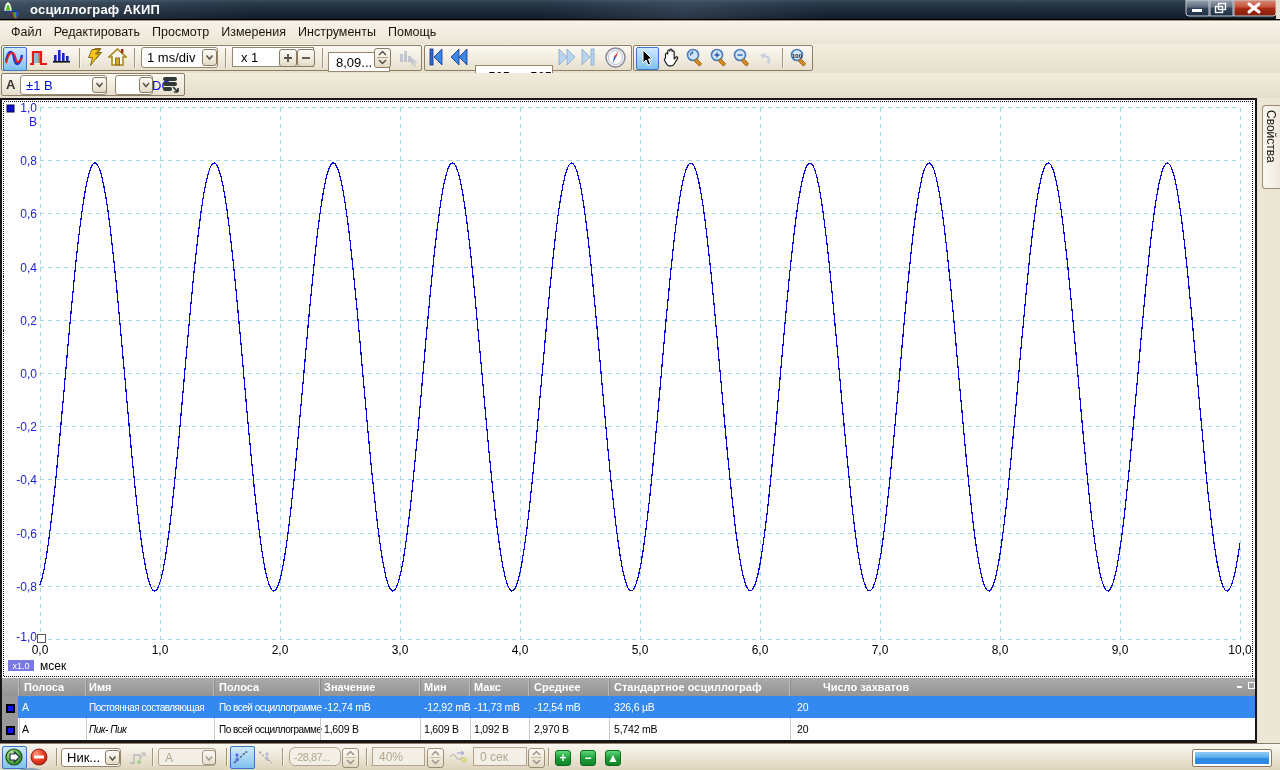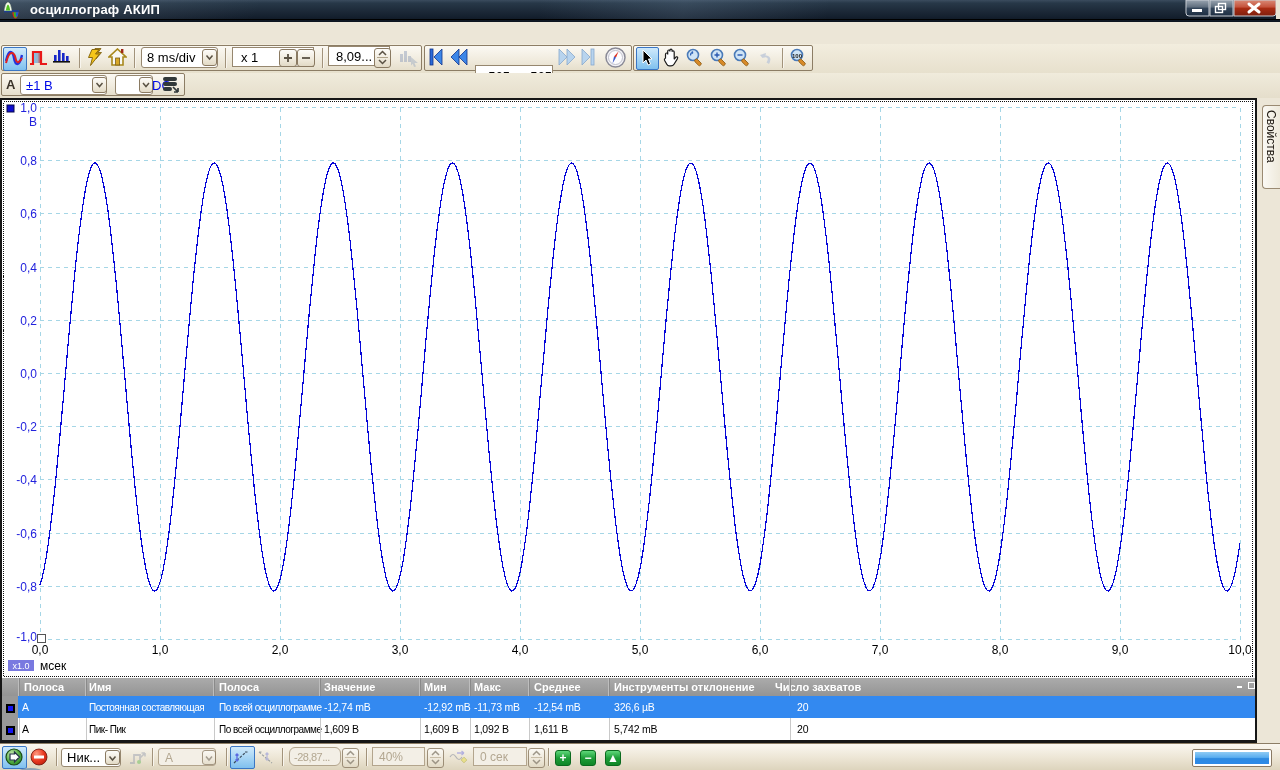--- a/index.html
+++ b/index.html
@@ -83,20 +83,21 @@
       <path d="M49,0 L91,0 L91,13 Q91,16 88,16 L49,16 Z" fill="url(#rbtn)" stroke="#c8cdd4" stroke-width="1"></path>
       <rect x="7" y="9" width="10" height="3" fill="#fff"></rect>
       <rect x="33.5" y="3.5" width="7" height="6" fill="none" stroke="#fff" stroke-width="1.4"></rect>
       <rect x="30.5" y="6.5" width="7" height="6" fill="none" stroke="#fff" stroke-width="1.4"></rect>
       <rect x="30" y="5.8" width="8" height="2" fill="#fff" opacity="0"></rect>
       <path d="M64,4 L74,12 M74,4 L64,12" stroke="#fff" stroke-width="3" stroke-linecap="round"></path>
     </svg>
     <div style="position:absolute;left:1276px;top:0;width:4px;height:20px;background:#e8e2d3;"></div>
   </div>
 
+  <div class="menubar"><span class="mi" style="margin-left:5px">Файл</span><span class="mi">Редактировать</span><span class="mi">Просмотр</span><span class="mi">Измерения</span><span class="mi">Инструменты</span><span class="mi">Помощь</span></div>
 
   <div class="tb1">
     <div class="grp" style="left:1px;top:1px;width:419px;height:24px;"></div>
     <div class="grp" style="left:424px;top:1px;width:206px;height:24px;"></div>
     <div class="grp" style="left:633px;top:1px;width:178px;height:24px;"></div>
 
     <div class="selbtn" style="left:3px;top:3px;width:22px;height:22px;"></div>
     <svg class="ibtn" style="left:5px;top:6px;" width="18" height="16" viewBox="0 0 18 16">
       <path d="M1,11 Q3,2 5.5,2 Q8,2 9,8 Q10,14 12.5,14 Q15,14 17,5" fill="none" stroke="#2233dd" stroke-width="2.4"></path>
       <path d="M1,13 Q3.5,3 6.5,3 Q9.5,3 10.5,8 Q11.5,13 13.5,12 Q15.5,11 17,8" fill="none" stroke="#e02020" stroke-width="2"></path>
@@ -124,37 +125,37 @@
       <path d="M8,0.5 L14,0.5 L11,4.5 L14.5,4.5 L9,11 L10,6.5 L6.5,6.5 Z" fill="#c89a10" stroke="#7a5c0c" stroke-width="0.8"></path>
       <path d="M5,1.5 L12,1.5 L8.5,6 L12.5,6 L3.5,17.5 L5.5,9.5 L1.5,9.5 Z" fill="#f6c61a" stroke="#8a6a10" stroke-width="1"></path>
     </svg>
     <svg class="ibtn" style="left:108px;top:4px;" width="19" height="18" viewBox="0 0 19 18">
       <path d="M9.5,1 L18,9 L15,9 L15,17 L4,17 L4,9 L1,9 Z" fill="#f8f8f4" stroke="#a8881c" stroke-width="1.6"></path>
       <rect x="13" y="1" width="2.4" height="4" fill="#a02818"></rect>
       <rect x="7.6" y="10" width="4" height="7" fill="#d8a828" stroke="#7a5c14" stroke-width="0.8"></rect>
     </svg>
     <div class="sep" style="left:134px;top:4px;height:20px;"></div>
     <div class="combo" style="left:141px;top:3px;width:75px;height:19px;">
-      <span class="ctext">8 ms/div</span>
+      <span class="ctext">1 ms/div</span>
       <div class="carr" style="left:60px;width:13px;height:15px;"><svg width="13" height="15">
             <path d="M3.5,5.5 L6.5,9 L9.5,5.5" fill="none" stroke="#5a5244" stroke-width="1.5"></path>
           </svg></div>
     </div>
     <div class="sep" style="left:225px;top:4px;height:20px;"></div>
     <div class="field" style="left:232px;top:3px;width:82px;height:20px;box-sizing:border-box;">
         <span style="position:absolute;left:8px;top:2px;">x 1</span>
       </div>
     <div class="carr" style="left:279px;top:5px;width:16px;height:16px;"><svg width="16" height="16">
           <path d="M8,4 L8,12 M4,8 L12,8" stroke="#5a5244" stroke-width="1.8"></path>
         </svg></div>
     <div class="carr" style="left:297px;top:5px;width:16px;height:16px;"><svg width="16" height="16">
           <path d="M4,8 L12,8" stroke="#5a5244" stroke-width="1.8"></path>
         </svg></div>
     <div class="sep" style="left:322px;top:4px;height:20px;"></div>
-    <div class="field" style="left:328px;top:2px;width:62px;height:20px;box-sizing:border-box;">
+    <div class="field" style="left:328px;top:8px;width:62px;height:20px;box-sizing:border-box;">
         <span style="position:absolute;left:7px;top:2px;">8,09...</span>
       </div>
     <div class="carr" style="left:374px;top:4px;width:15px;height:18px;"><svg width="15" height="18">
           <path d="M4,6 L7.5,2.5 L11,6" fill="none" stroke="#5a5244" stroke-width="1.5"></path>
           <path d="M4,11 L7.5,14.5 L11,11" fill="none" stroke="#5a5244" stroke-width="1.5"></path>
           <path d="M2,8.5 L13,8.5" stroke="#b0a48c" stroke-width="1"></path>
         </svg></div>
     <svg class="ibtn" style="left:398px;top:5px;" width="22" height="18" viewBox="0 0 22 18">
       <g opacity="0.45">
       <rect x="2" y="5" width="3" height="8" fill="#8898b8"></rect>
@@ -318,22 +319,22 @@
   </div>
 
   <div class="tblhead">
     <span class="th" style="left:22px;">Полоса</span>
     <span class="th" style="left:87px;">Имя</span>
     <span class="th" style="left:217px;">Полоса</span>
     <span class="th" style="left:322px;text-align:right;">Значение</span>
     <span class="th" style="left:422px;">Мин</span>
     <span class="th" style="left:472px;">Макс</span>
     <span class="th" style="left:532px;">Среднее</span>
-    <span class="th" style="left:612px;">Инструменты отклонение</span>
-    <span class="th" style="left:773px;">Число захватов</span>
+    <span class="th" style="left:612px;">Стандартное осциллограф</span>
+    <span class="th" style="left:821px;">Число захватов</span>
     <div class="hsep" style="left:17px;"></div>
       <div class="hsep" style="left:84px;"></div>
       <div class="hsep" style="left:212px;"></div>
       <div class="hsep" style="left:318px;"></div>
       <div class="hsep" style="left:418px;"></div>
       <div class="hsep" style="left:468px;"></div>
       <div class="hsep" style="left:527px;"></div>
       <div class="hsep" style="left:607px;"></div>
       <div class="hsep" style="left:788px;"></div>
     <div style="position:absolute;left:1235px;top:8px;width:5px;height:2px;background:#fff;"></div>
@@ -345,26 +346,26 @@
     <span class="td tds" style="left:217px;">По всей осциллограмме</span>
     <span class="td" style="left:322px;">-12,74 mВ</span>
     <span class="td" style="left:422px;">-12,92 mВ</span>
     <span class="td" style="left:472px;">-11,73 mВ</span>
     <span class="td" style="left:532px;">-12,54 mВ</span>
     <span class="td" style="left:612px;">326,6 µВ</span>
     <span class="td" style="left:795px;">20</span>
   </div>
   <div class="row2">
     <span class="td" style="left:20px;">A</span>
-    <span class="td tds" style="left:87px;">Пик- Пик</span>
+    <span class="td tds" style="left:87px;font-style:italic;">Пик- Пик</span>
     <span class="td tds" style="left:217px;">По всей осциллограмме</span>
     <span class="td" style="left:322px;">1,609 В</span>
     <span class="td" style="left:422px;">1,609 В</span>
     <span class="td" style="left:472px;">1,092 В</span>
-    <span class="td" style="left:532px;">1,611 В</span>
+    <span class="td" style="left:532px;">2,970 В</span>
     <span class="td" style="left:612px;">5,742 mВ</span>
     <span class="td" style="left:795px;">20</span>
     <div class="vsep" style="left:17px;"></div>
       <div class="vsep" style="left:84px;"></div>
       <div class="vsep" style="left:212px;"></div>
       <div class="vsep" style="left:318px;"></div>
       <div class="vsep" style="left:418px;"></div>
       <div class="vsep" style="left:468px;"></div>
       <div class="vsep" style="left:527px;"></div>
       <div class="vsep" style="left:607px;"></div>

